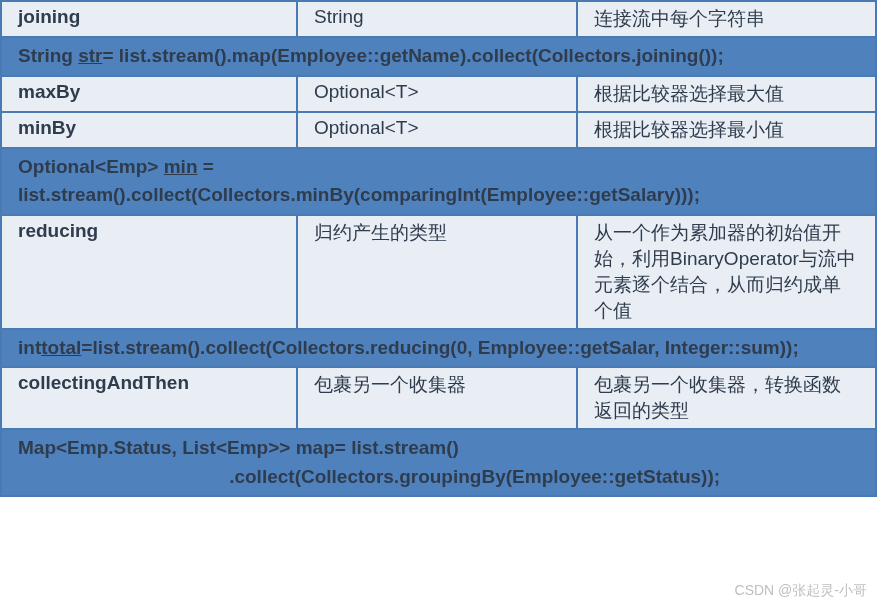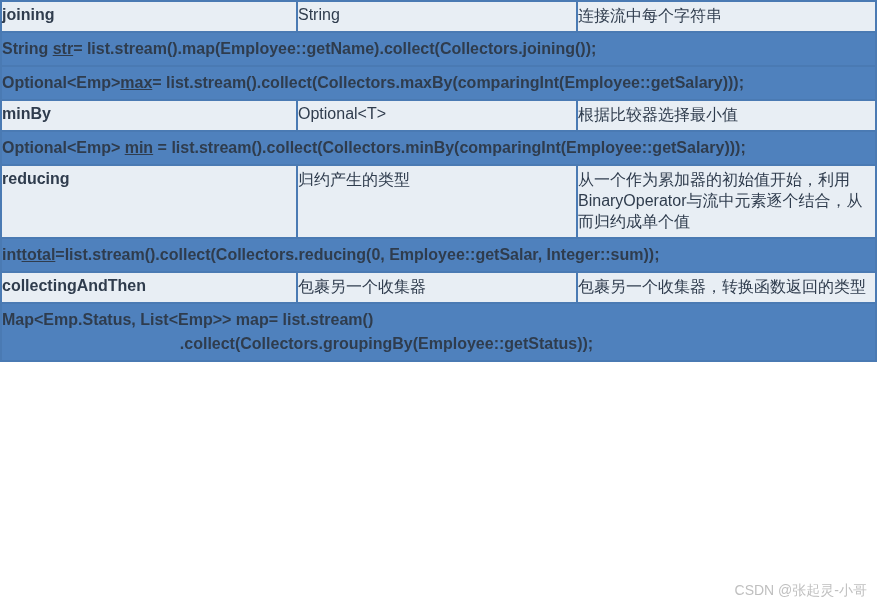--- a/index.html
+++ b/index.html
@@ -8,22 +8,22 @@
     background: #fff;
     width: 877px;
   }
   .tbl {
     width: 100%;
     border-collapse: collapse;
     table-layout: fixed;
   }
   .tbl td {
     border: 2px solid #4a7ab3;
-    padding: 4px 0;
-    font-size: 16px;
+    padding: 4px 16px;
+    font-size: 19px;
     color: #2f3c4d;
     vertical-align: top;
     word-break: break-word;
   }
   .tbl td.c1 { width: 296px; font-weight: bold; }
   .tbl td.c2 { width: 280px; }
   .tbl td.c3 { }
   .light { background: #e8eef4; }
   .code {
     background: #4f81bd;
@@ -50,22 +50,24 @@
 <table class="tbl">
   <tbody id="tbody">
       <tr class="light">
         <td class="c1">joining</td>
         <td class="c2">String</td>
         <td class="c3">连接流中每个字符串</td>
       </tr>
       <tr>
         <td colspan="3" class="code"><span>String </span><span class="u">str</span><span>= list.stream().map(Employee::getName).collect(Collectors.joining());</span></td>
       </tr>
-      <tr>
-        <td colspan="3" class="code"><span>Optional&lt;Emp&gt;</span><span class="u">max</span><span>= list.stream().collect(Collectors.maxBy(comparingInt(Employee::getSalary)));</span></td>
+      <tr class="light">
+        <td class="c1">maxBy</td>
+        <td class="c2">Optional&lt;T&gt;</td>
+        <td class="c3">根据比较器选择最大值</td>
       </tr>
       <tr class="light">
         <td class="c1">minBy</td>
         <td class="c2">Optional&lt;T&gt;</td>
         <td class="c3">根据比较器选择最小值</td>
       </tr>
       <tr>
         <td colspan="3" class="code"><span>Optional&lt;Emp&gt; </span><span class="u">min</span><span> = list.stream().collect(Collectors.minBy(comparingInt(Employee::getSalary)));</span></td>
       </tr>
       <tr class="light">

